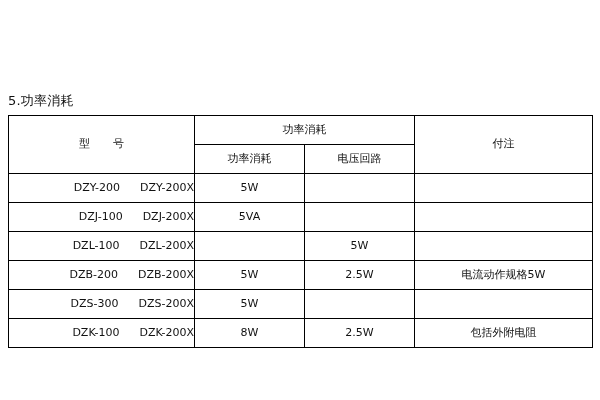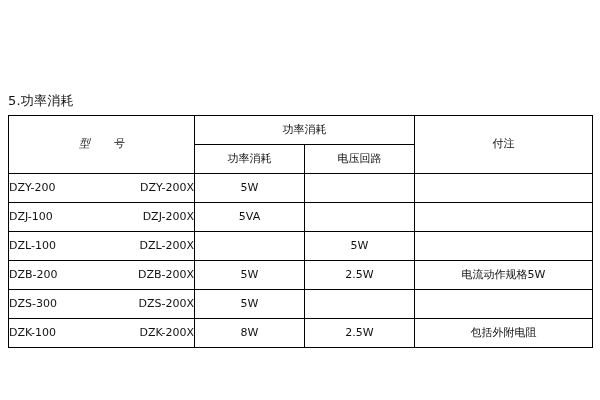--- a/index.html
+++ b/index.html
@@ -54,29 +54,28 @@
   table.spec th {
     font-weight: normal;
   }
   .col-model   { width: 186px; }
   .col-voltage { width: 110px; }
   .col-current { width: 110px; }
   .col-note    { width: 178px; }
 
   .model-cell {
     display: flex;
-    justify-content: space-between;
+    justify-content: flex-end;
     align-items: center;
-    gap: 32px;
+    gap: 20px;
     white-space: nowrap;
   }
   .model-head {
     letter-spacing: 6px;
     padding-left: 6px;
-    font-style: italic;
   }
   .tall {
     height: 30px;
   }
 </style>
 </head>
 <body>
 
 <div class="page">
 

